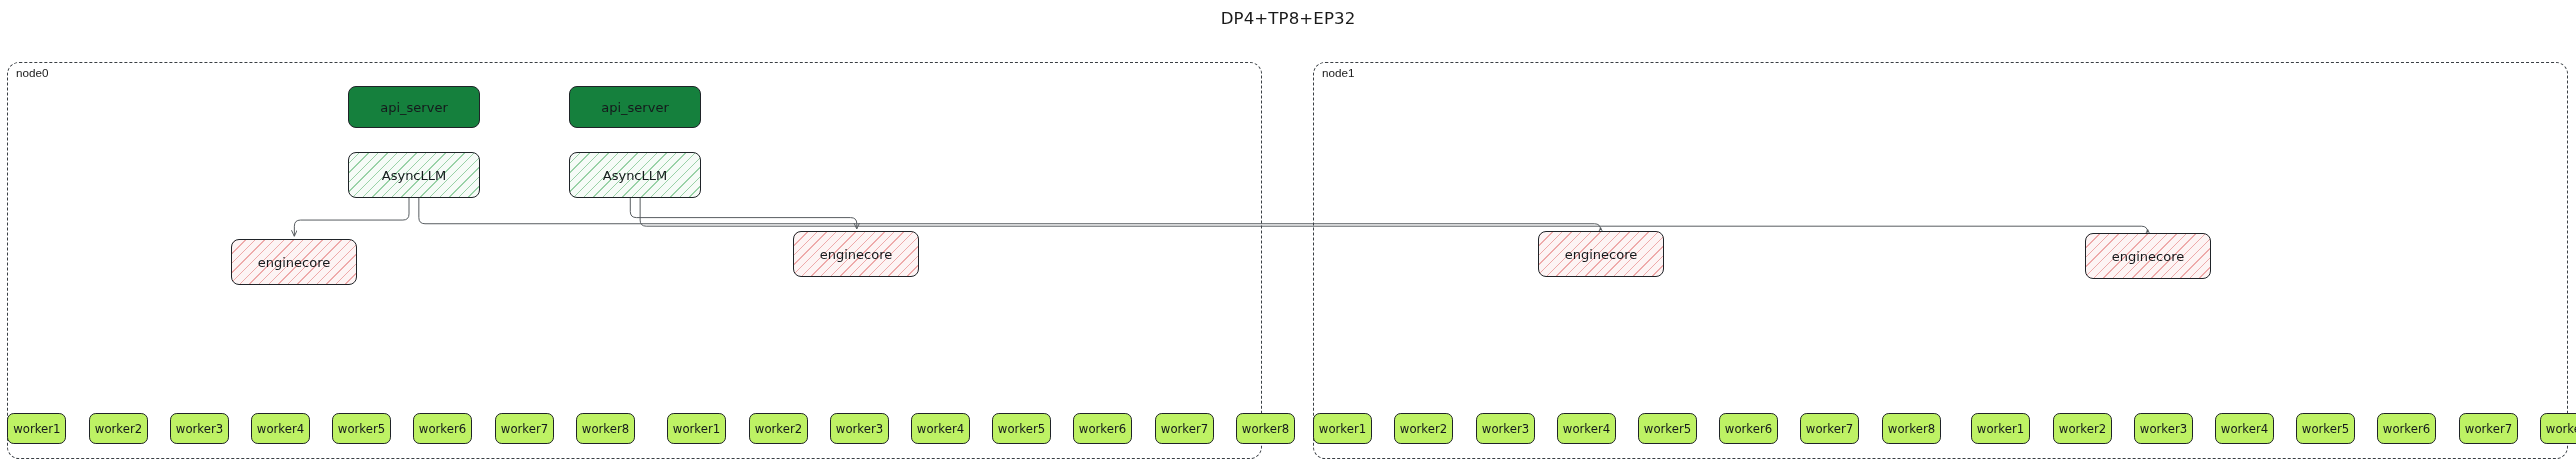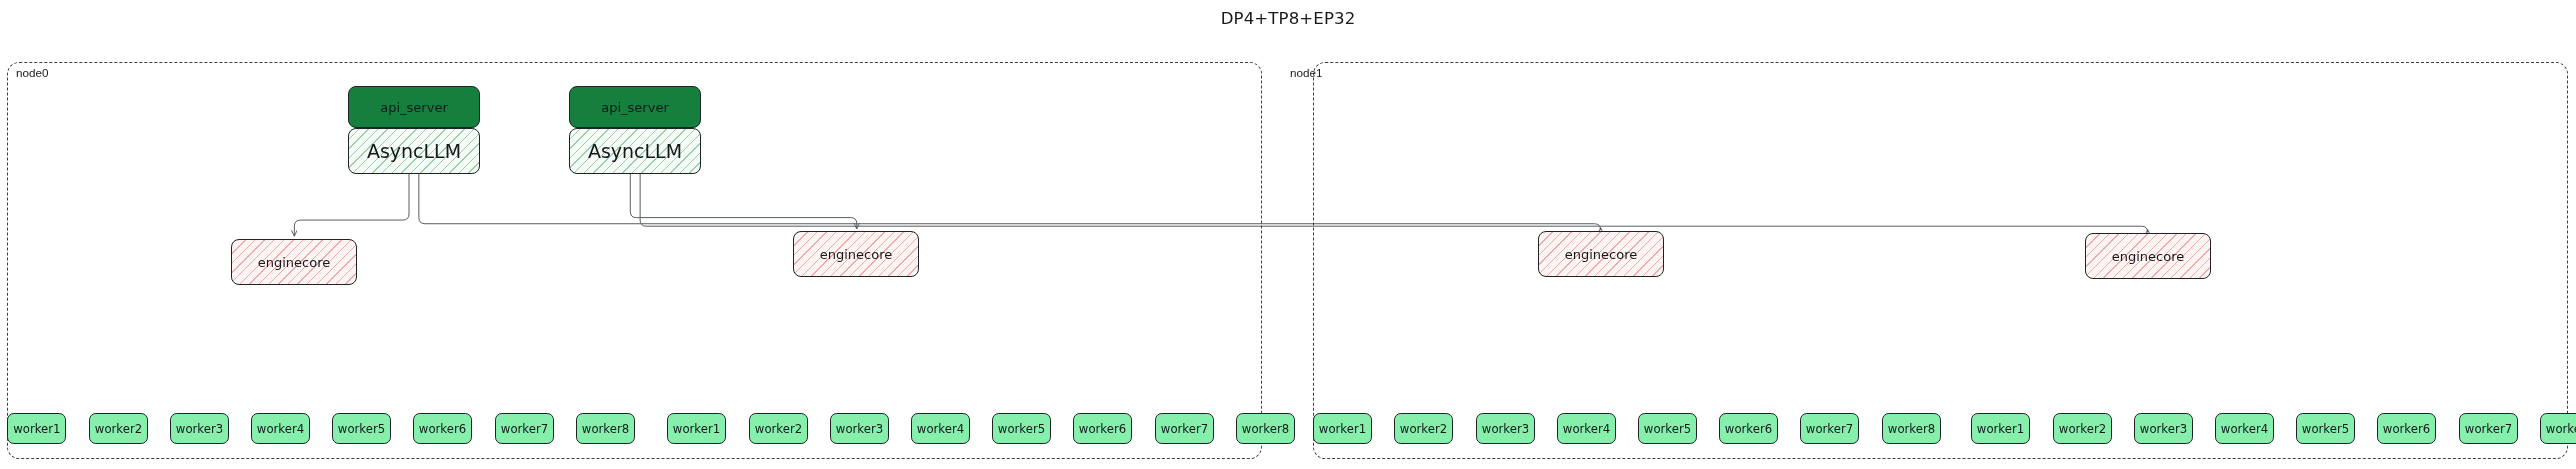--- a/index.html
+++ b/index.html
@@ -12,30 +12,31 @@
   }
   .node-label{
     position:absolute;font-family:Liberation Sans, sans-serif;font-size:11.7px;color:#1a1a1a;
   }
   .bx{
     position:absolute;box-sizing:border-box;display:flex;align-items:center;justify-content:center;
     font-family:"DejaVu Sans",sans-serif;color:#15191c;border:1.5px solid #1f2328;
   }
   .api{border-radius:8px;background:#15803d;font-size:13px;}
   .allm{
-    border-radius:8px;font-size:19px;background:#f6fbf7;
+    border-radius:8px;font-size:13px;background:#f6fbf7;
     background-image:repeating-linear-gradient(-45deg,
       rgba(76,175,100,.55) 0 1px, rgba(0,0,0,0) 1px 6.8px);
+    margin-top:24px;
   }
   .ecore{
     border-radius:8px;font-size:13px;background:#fdf4f4;
     background-image:repeating-linear-gradient(-45deg,
       rgba(228,120,120,.6) 0 1px, rgba(0,0,0,0) 1px 6.8px);
   }
-  .worker{border-radius:6.8px;background:#86efac;font-size:11.7px;border-width:1.4px;}
+  .worker{border-radius:6.8px;background:#bef264;font-size:11.7px;border-width:1.4px;}
 </style>
 </head>
 <body>
 
 <div id="stage">
 
   <div class="title">DP4+TP8+EP32</div>
 
   <svg id="wires" width="2576" height="469" viewBox="0 0 4188 763">
       <defs>
@@ -68,21 +69,21 @@
       <div class="bx worker" style="left: 576px; top: 413px; width: 59px; height: 31px;">worker8</div>
       <div class="bx worker" style="left: 667px; top: 413px; width: 59px; height: 31px;">worker1</div>
       <div class="bx worker" style="left: 749px; top: 413px; width: 59px; height: 31px;">worker2</div>
       <div class="bx worker" style="left: 830px; top: 413px; width: 59px; height: 31px;">worker3</div>
       <div class="bx worker" style="left: 911px; top: 413px; width: 59px; height: 31px;">worker4</div>
       <div class="bx worker" style="left: 992px; top: 413px; width: 59px; height: 31px;">worker5</div>
       <div class="bx worker" style="left: 1073px; top: 413px; width: 59px; height: 31px;">worker6</div>
       <div class="bx worker" style="left: 1155px; top: 413px; width: 59px; height: 31px;">worker7</div>
       <div class="bx worker" style="left: 1236px; top: 413px; width: 59px; height: 31px;">worker8</div>
       <div style="position: absolute; left: 1313px; top: 62px; width: 1255px; height: 397px; box-sizing: border-box; border: 1.4px dashed rgb(58, 63, 68); border-radius: 12.3px; background: transparent;"></div>
-      <div class="node-label" style="left: 1290px; top: 66px;">node1</div>
+      <div class="node-label" style="left: 1322px; top: 66px;">node1</div>
       <div class="bx ecore" style="left: 1538px; top: 231px; width: 126px; height: 46px;">enginecore</div>
       <div class="bx ecore" style="left: 2085px; top: 233px; width: 126px; height: 46px;">enginecore</div>
       <div class="bx worker" style="left: 1313px; top: 413px; width: 59px; height: 31px;">worker1</div>
       <div class="bx worker" style="left: 1394px; top: 413px; width: 59px; height: 31px;">worker2</div>
       <div class="bx worker" style="left: 1476px; top: 413px; width: 59px; height: 31px;">worker3</div>
       <div class="bx worker" style="left: 1557px; top: 413px; width: 59px; height: 31px;">worker4</div>
       <div class="bx worker" style="left: 1638px; top: 413px; width: 59px; height: 31px;">worker5</div>
       <div class="bx worker" style="left: 1719px; top: 413px; width: 59px; height: 31px;">worker6</div>
       <div class="bx worker" style="left: 1800px; top: 413px; width: 59px; height: 31px;">worker7</div>
       <div class="bx worker" style="left: 1882px; top: 413px; width: 59px; height: 31px;">worker8</div>

